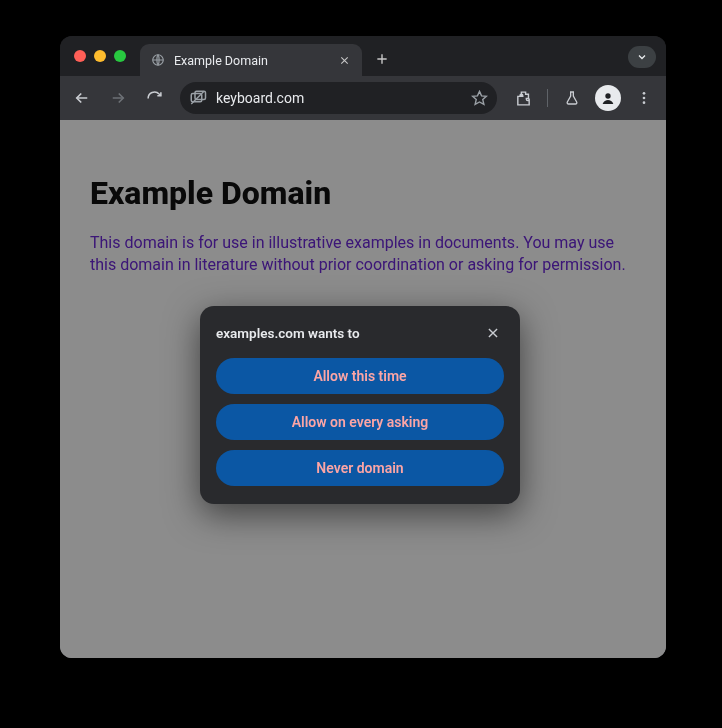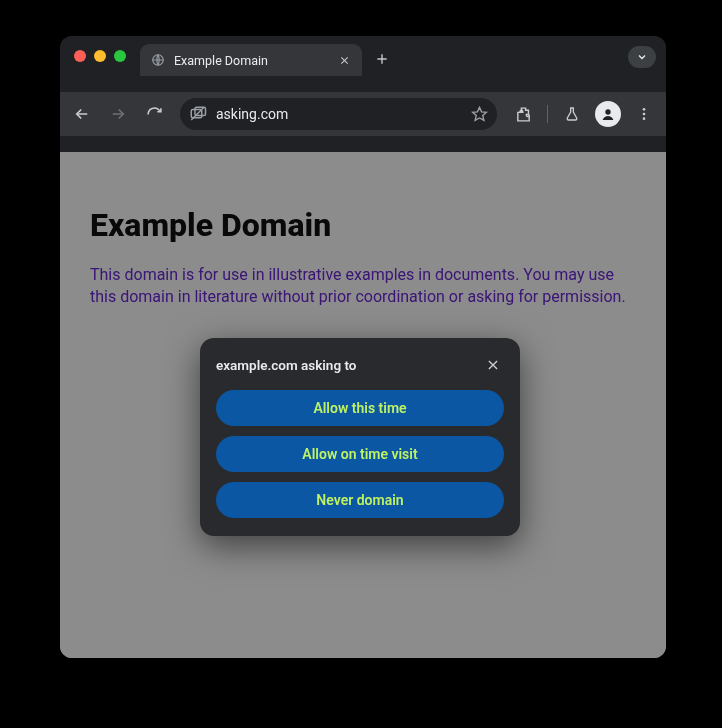--- a/index.html
+++ b/index.html
@@ -1,21 +1,21 @@
 <!DOCTYPE html>
 <html><head>
 <meta charset="utf-8">
 <style>
   * { margin: 0; padding: 0; box-sizing: border-box; font-family: -apple-system, BlinkMacSystemFont, "Segoe UI", Roboto, Helvetica, Arial, sans-serif; }
   body { background: #000; width: 722px; height: 728px; overflow: hidden; position: relative; }
   .window {
     position: absolute; left: 60px; top: 36px; width: 606px; height: 622px;
     background: #202124; border-radius: 12px; overflow: hidden;
     box-shadow: 0 18px 60px rgba(0,0,0,0.6);
-    display: flex; flex-direction: column; gap: 16px;
+    display: flex; flex-direction: column;
   }
   
   .titlebar { height: 40px; background: #202124; display: flex; align-items: center; padding: 0 8px; position: relative; }
   .traffic { display: flex; gap: 8px; margin-left: 6px; margin-right: 14px; }
   .tdot { width: 12px; height: 12px; border-radius: 50%; }
   .tdot.red { background: #ff5f57; }
   .tdot.yellow { background: #febc2e; }
   .tdot.green { background: #28c840; }
   .tab {
     display: flex; align-items: center; gap: 8px;
@@ -65,21 +65,21 @@
     box-shadow: 0 10px 34px rgba(0,0,0,0.55);
     color:#e8eaed;
   }
   .perm-header { display:flex; align-items:center; justify-content:space-between; margin-bottom: 14px; }
   .perm-title { font-size: 13.5px; font-weight: 600; }
   .perm-close { width:22px; height:22px; display:flex; align-items:center; justify-content:center; color:#c9ccd1; cursor:pointer; }
   .perm-row { display:flex; align-items:center; gap:12px; font-size:13.5px; margin: 4px 0 16px 2px; color:#e2e4e8; }
   .perm-icon { width:18px; height:18px; color:#c9ccd1; display:flex; align-items:center; justify-content:center; }
   .perm-btn {
     display:block; width:100%; height:36px; border:none; border-radius:18px;
-    background:#0b57a4; color:#bef264; font-size:14px; font-weight:600;
+    background:#0b57a4; color:#fca5a5; font-size:14px; font-weight:600;
     margin-top:10px; cursor:pointer;
   }
 
   svg { display:block; }
 </style>
 </head>
 <body>
 
 <div class="window">
 
@@ -141,21 +141,21 @@
     </div>
 
     <div class="omnibox">
       <span class="site-icon">
         <svg width="18" height="18" viewBox="0 0 24 24" fill="none" stroke="currentColor" stroke-width="2">
           <rect x="3" y="6" width="14" height="11" rx="2"></rect>
           <rect x="8" y="3" width="14" height="11" rx="2"></rect>
           <line x1="3" y1="20" x2="20" y2="3"></line>
         </svg>
       </span>
-      <span class="url">asking.com</span>
+      <span class="url">keyboard.com</span>
       <span class="star">
         <svg width="17" height="17" viewBox="0 0 24 24" fill="none" stroke="currentColor" stroke-width="2">
           <path d="M12 2l2.9 6.3 6.9.6-5.2 4.6 1.6 6.7L12 16.9 5.8 20.2l1.6-6.7L2.2 8.9l6.9-.6L12 2z"></path>
         </svg>
       </span>
     </div>
 
     <div class="tool-btn">
       <svg width="17" height="17" viewBox="0 0 24 24" fill="none" stroke="currentColor" stroke-width="2">
         <path d="M9 3h6v3h4v6h-3v1a2 2 0 0 0 4 0v-1h0V21H4V9h3V8a2 2 0 0 1 4 0v1H9V3z"></path>
@@ -188,26 +188,26 @@
   <div class="content-wrap">
     <div class="page">
       <h1>Example Domain</h1>
       <p>This domain is for use in illustrative examples in documents. You may use this domain in literature without prior coordination or asking for permission.</p>
     </div>
 
     <div class="page-overlay"></div>
 
     <div class="perm-dialog">
       <div class="perm-header">
-        <div class="perm-title">example.com asking to</div>
+        <div class="perm-title">examples.com wants to</div>
         <div class="perm-close">
           <svg width="14" height="14" viewBox="0 0 24 24" fill="none" stroke="currentColor" stroke-width="2.4">
             <path d="M5 5l14 14M19 5L5 19"></path>
           </svg>
         </div>
       </div>
       <button class="perm-btn">Allow this time</button>
-      <button class="perm-btn">Allow on time visit</button>
+      <button class="perm-btn">Allow on every asking</button>
       <button class="perm-btn">Never domain</button>
     </div>
   </div>
 
 </div>
 
 </body></html>

